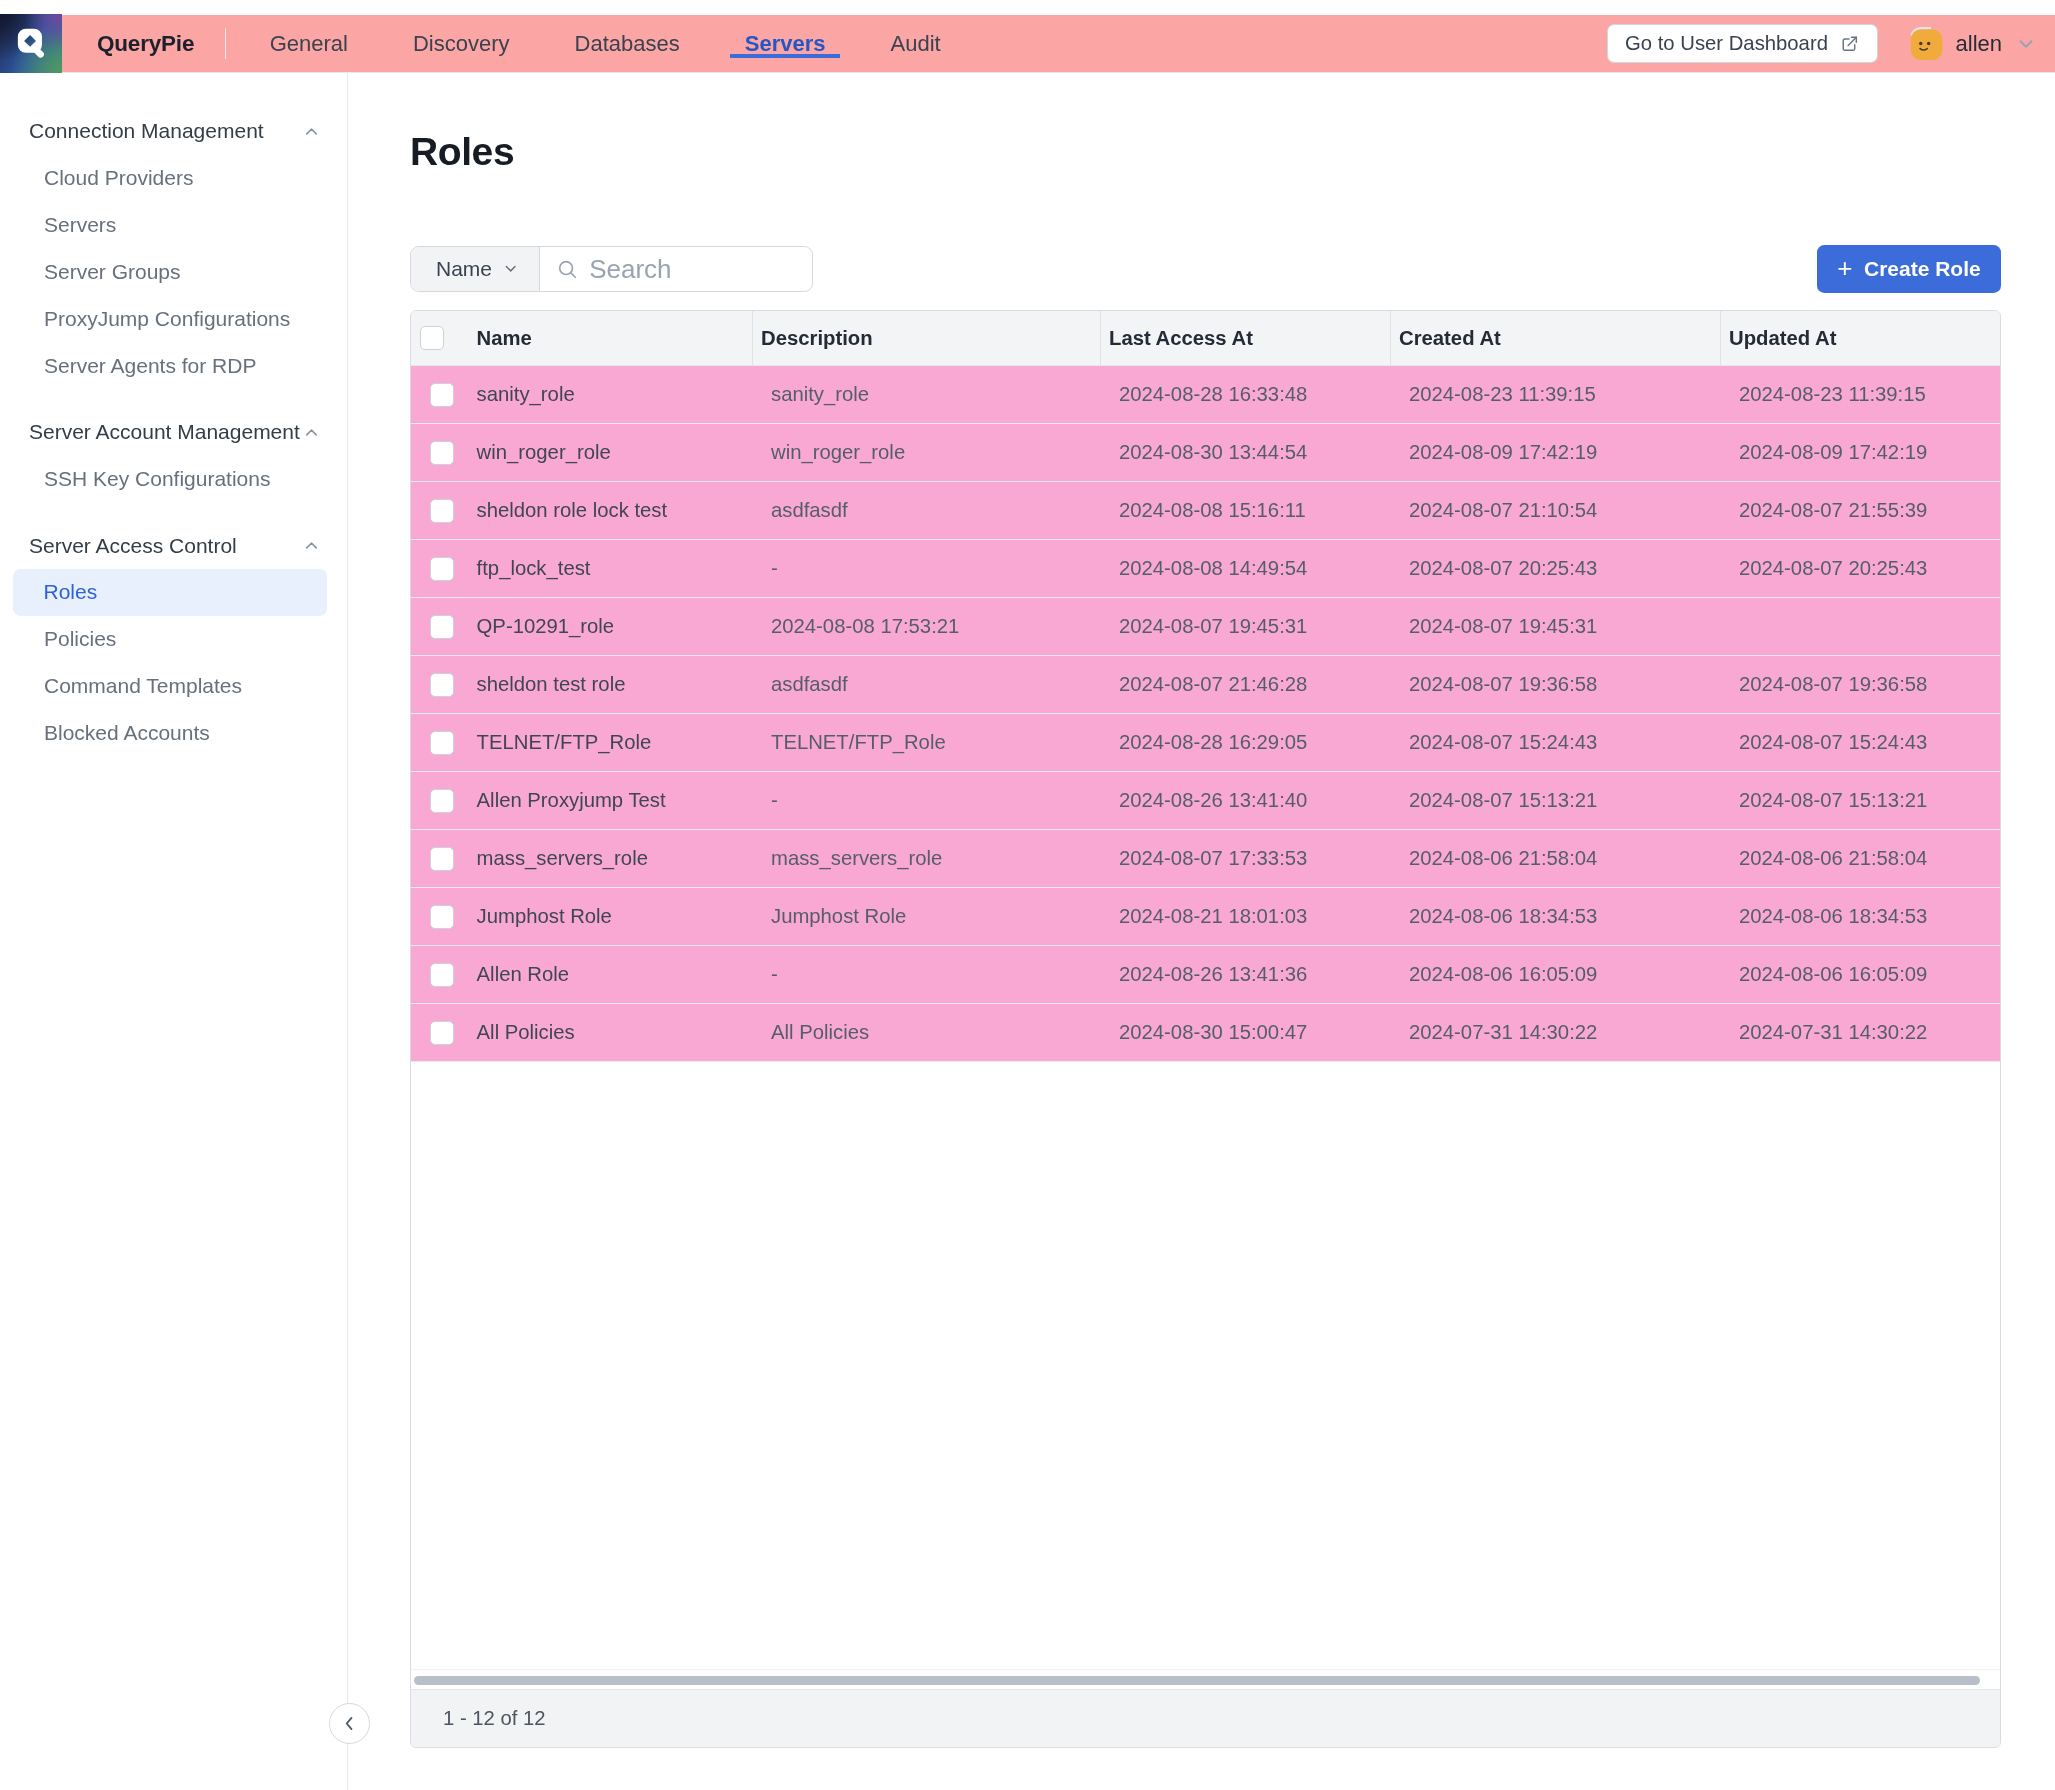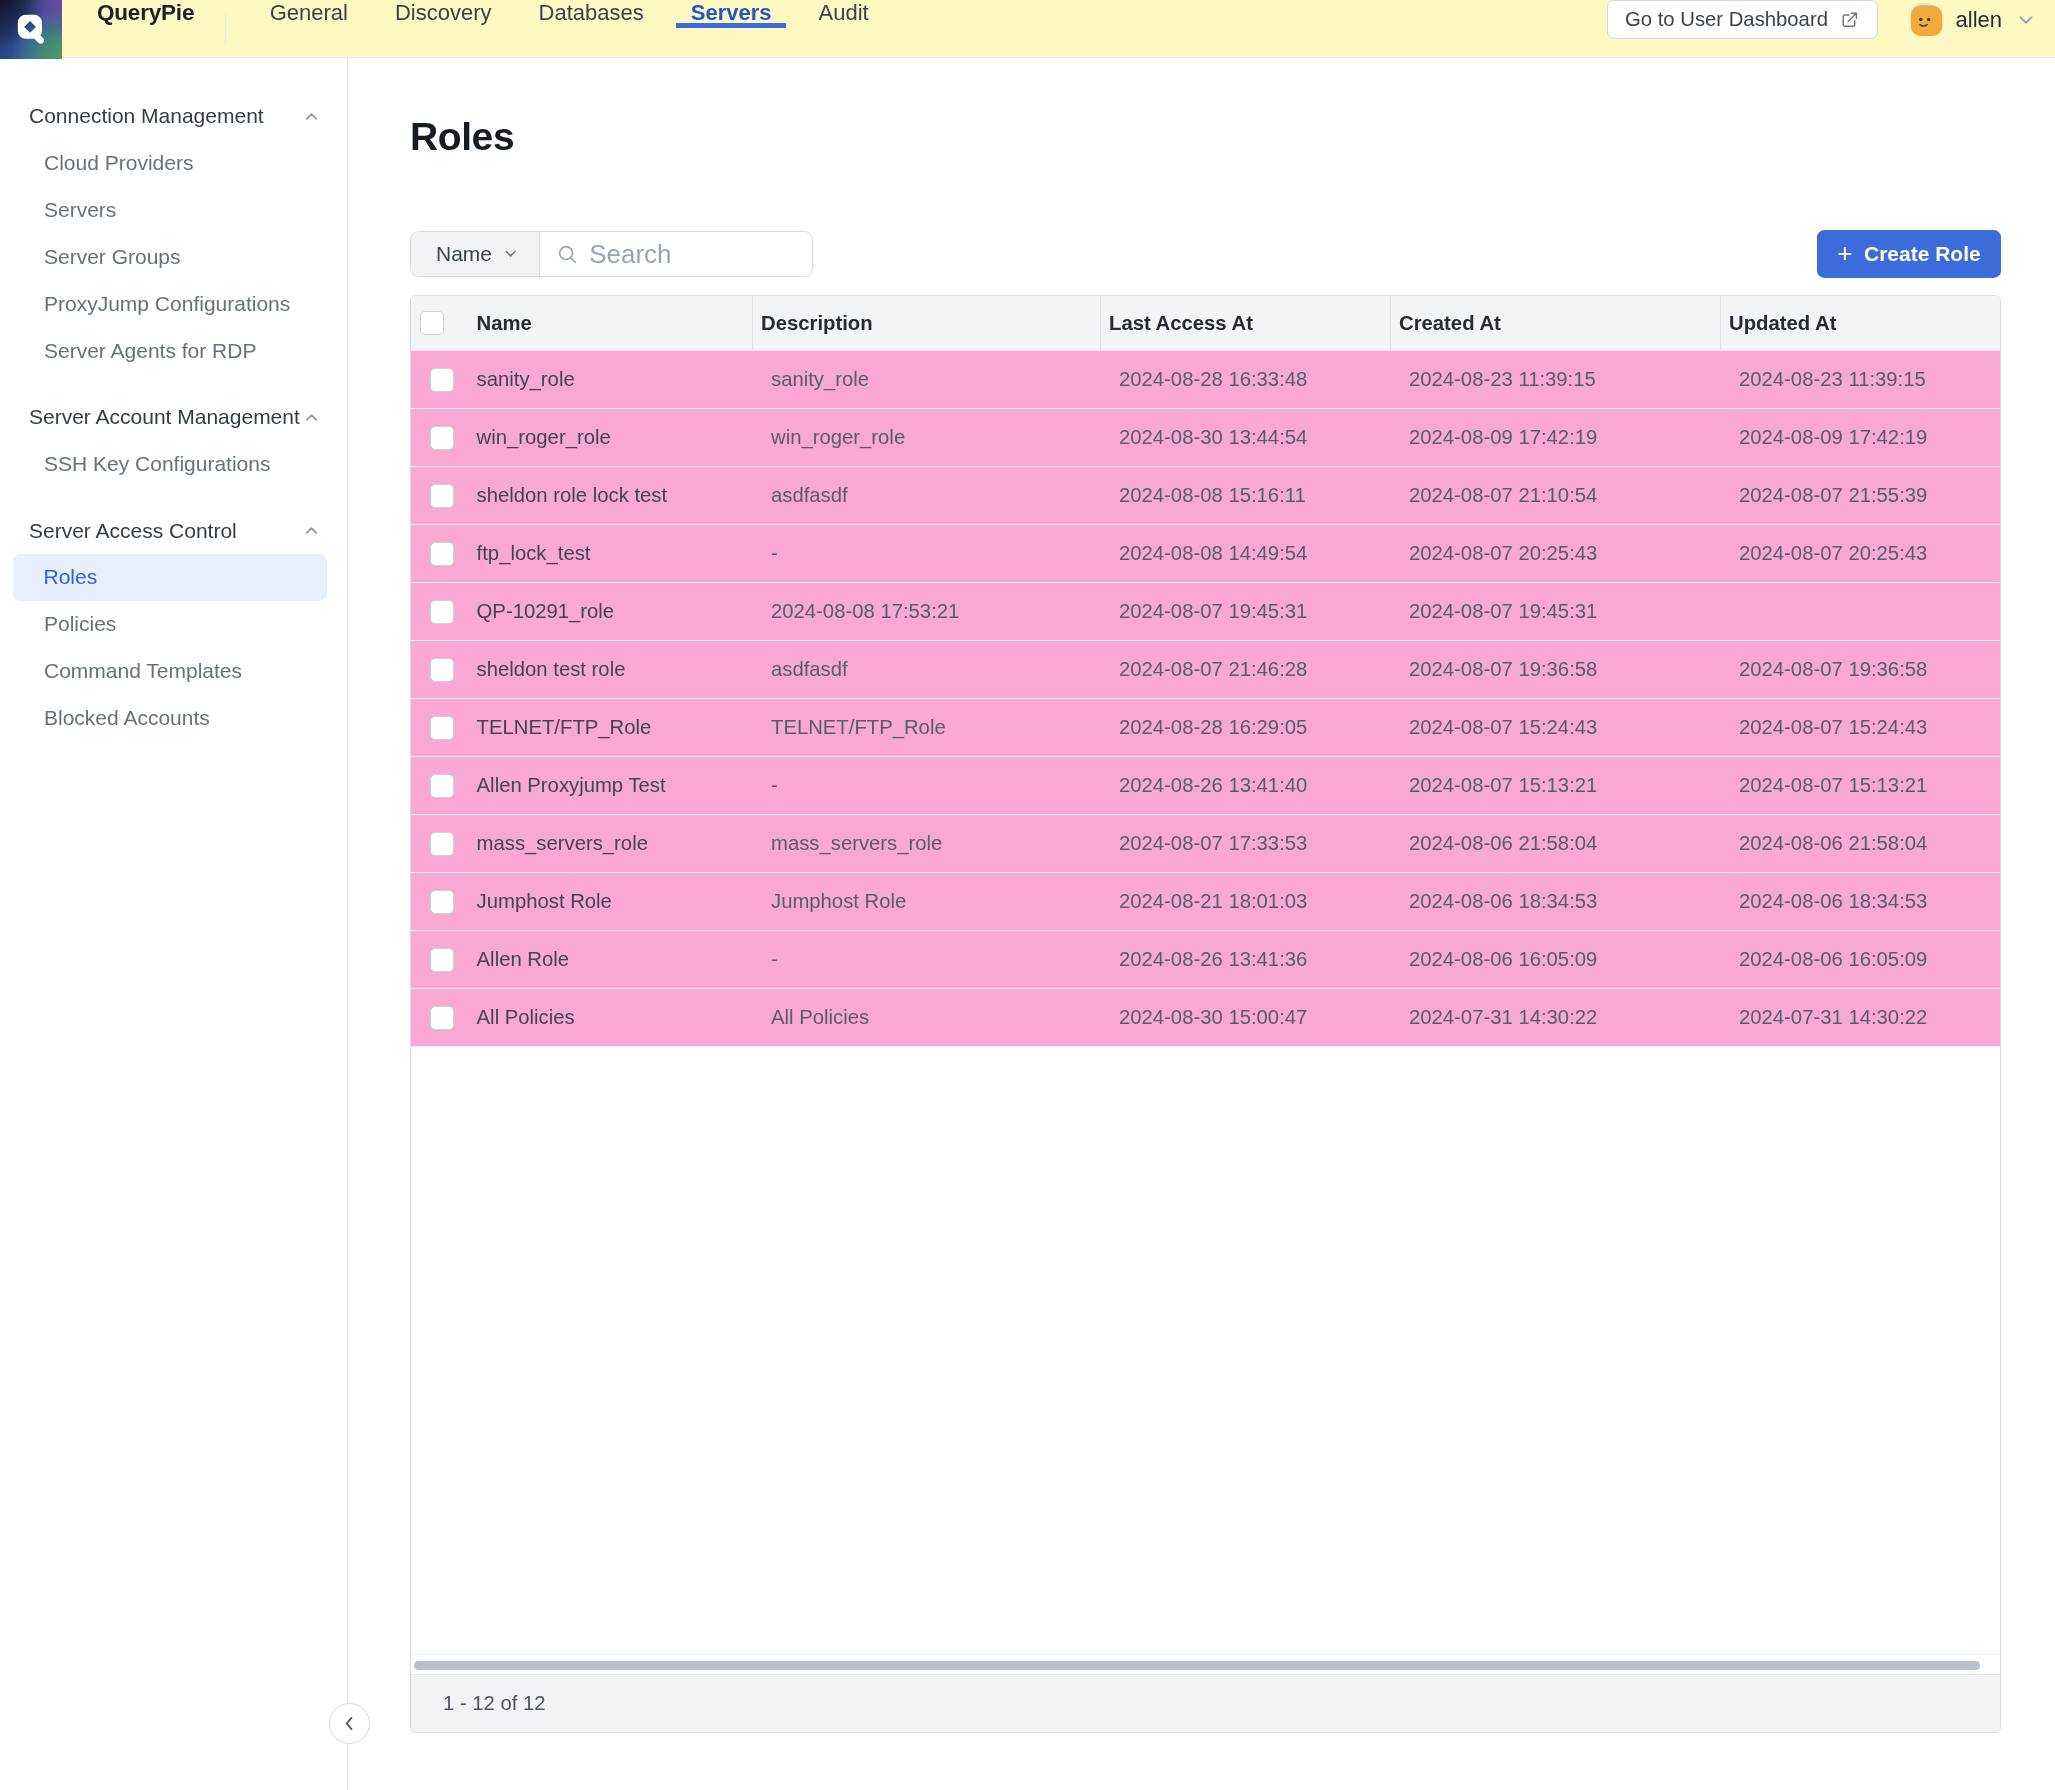--- a/index.html
+++ b/index.html
@@ -1,32 +1,32 @@
 <!DOCTYPE html>
 <html style="font-size:11.6px"><head>
 <meta charset="utf-8">
 <style>
   * { margin:0; padding:0; box-sizing:border-box; }
   html,body { width:2056px; height:1790px; background:#ffffff; overflow:hidden;
     font-family:"Liberation Sans","DejaVu Sans",sans-serif; color:#3f4651; }
   .app { position:relative; width:2056px; height:1790px; display:flex; flex-direction:column; }
 
   
-  .topnav { position:relative; display:flex; align-items:flex-start; height:58px; background:#fef9c3;
-    border-bottom:1.5px solid #e7e9ee; flex:0 0 58px; z-index:5; }
+  .topnav { position:relative; display:flex; align-items:center; height:58px; background:#fca5a5;
+    border-bottom:1.5px solid #e7e9ee; flex:0 0 58px; z-index:5;margin-top:15px; }
   .logo-box { width:62px; height:59px; flex:0 0 62px; display:flex; align-items:center; justify-content:center;
     background:
       radial-gradient(circle at 96% 4%, #6b4a9e 0%, rgba(107,74,158,0) 42%),
       radial-gradient(circle at 100% 100%, #4f9a63 0%, rgba(79,154,99,0) 60%),
       radial-gradient(circle at 0% 0%, #12172e 0%, rgba(18,23,46,0) 55%),
       linear-gradient(120deg, #22294d 0%, #2d55a0 55%, #3c7f83 100%); }
   .brand { display:flex; align-items:center; font-size:22.5px; font-weight:700; color:#1c212b;
     margin-left:35px; letter-spacing:-0.2px; }
   .nav-divider { width:1.5px; height:30.5px; background:#e7e9ee; align-self:center; margin:0 29px 0 30.5px; }
-  .tabs { display:flex; align-items:stretch; column-gap:18px; }
+  .tabs { display:flex; align-items:stretch; column-gap:36px; }
   .tab { position:relative; display:flex; align-items:center; padding:0 14.5px; font-size:22px; font-weight:500;
     color:#3a4250; cursor:pointer; }
   .tab.active { color:#2456c4; font-weight:700; }
   .tab.active::after { content:""; position:absolute; left:0; right:0; bottom:-1.5px; height:4.4px; background:#3b6cd9; }
   .nav-right { margin-left:auto; display:flex; align-items:center; margin-right:19px; }
   .dash-btn { display:flex; align-items:center; gap:11.6px; height:39px; padding:0 17.4px;
     border:1.5px solid #d2d7de; border-radius:7.3px; background:#fff; font-size:20.3px; color:#3a4250; cursor:pointer; }
   .dash-btn svg { flex:0 0 auto; }
   .avatar { position:relative; width:33px; height:33px; margin-left:32px; border-radius:11px; overflow:hidden; flex:0 0 33px; }
   .username { margin-left:13px; font-size:22px; color:#262c36; }

